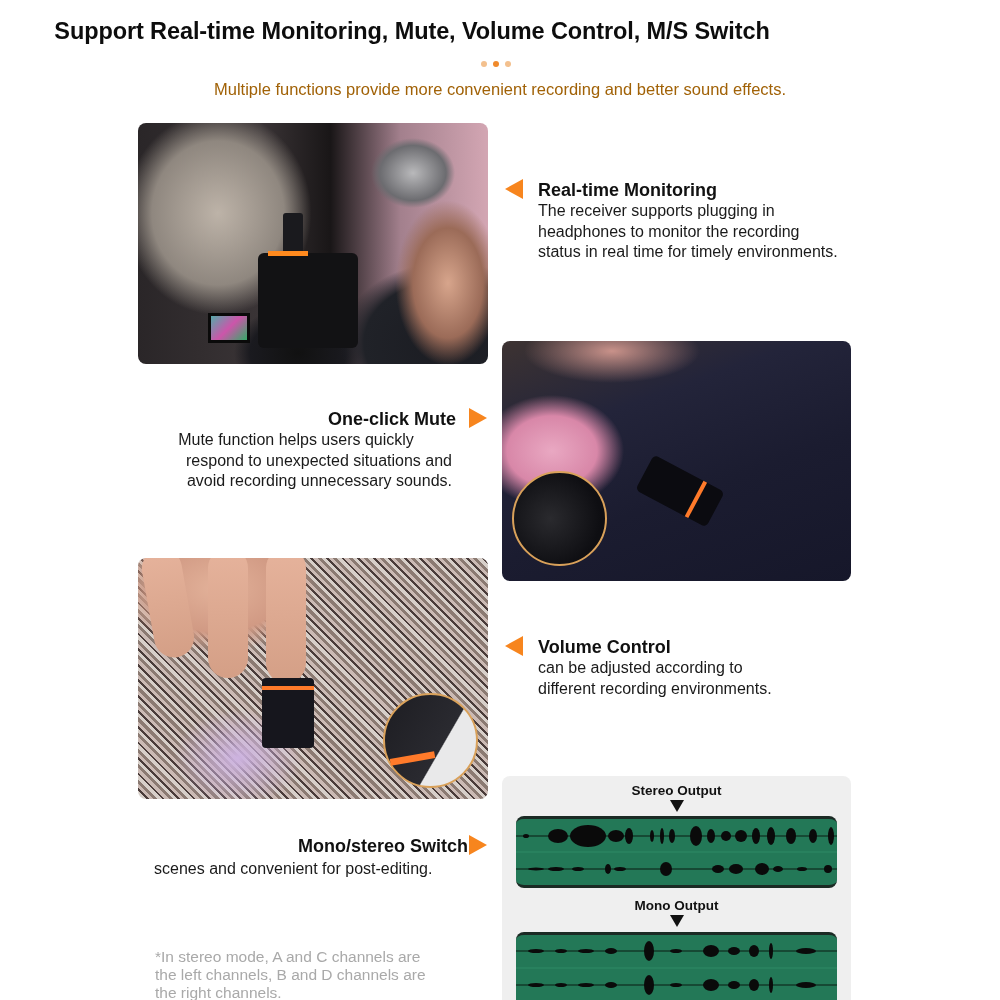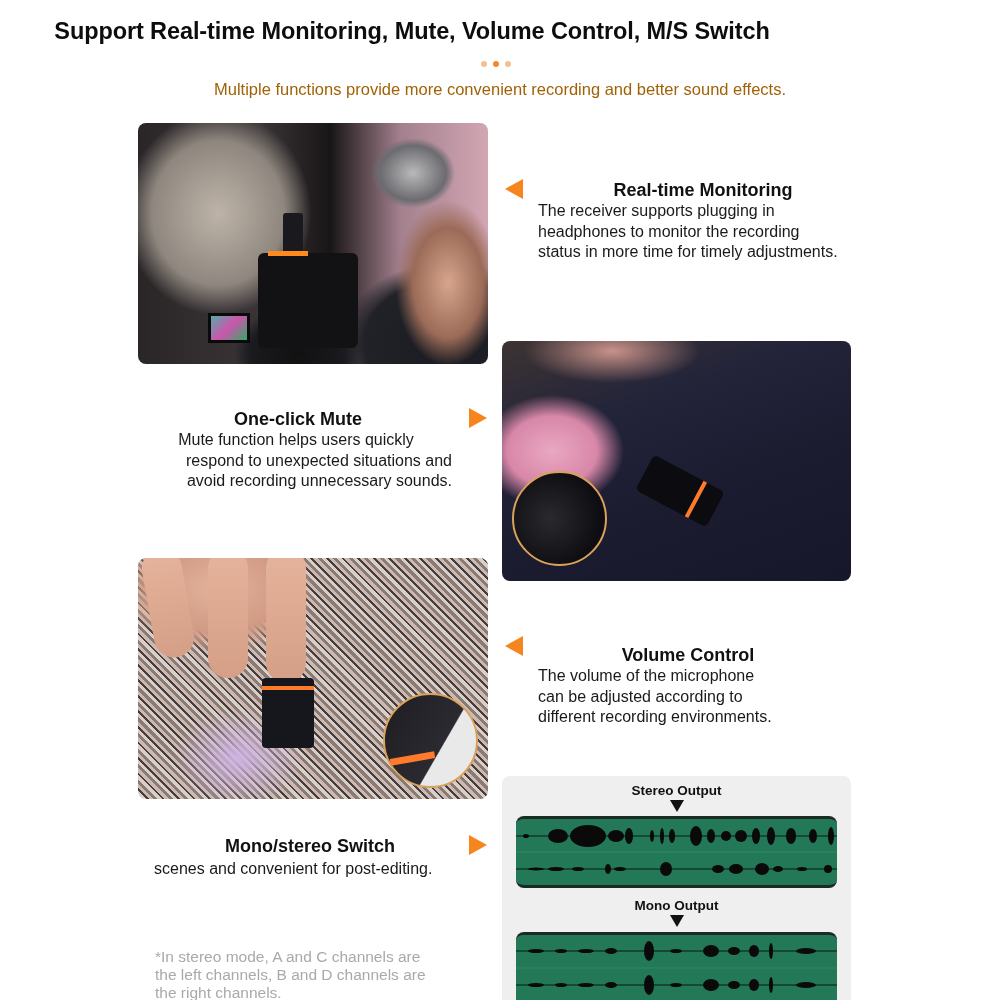--- a/index.html
+++ b/index.html
@@ -53,21 +53,21 @@
         radial-gradient(ellipse 80px 60px at 100px 200px, #cdb3e0 0%, transparent 80%),
         repeating-linear-gradient(45deg, #8b7a72 0 3px, #d7cfc9 3px 6px, #4a3c3a 6px 8px, #cbbab4 8px 11px);
     }
     #photo3 .finger { position: absolute; top: -10px; width: 40px; height: 110px; background: linear-gradient(180deg,#e6b39c,#d49f86); border-radius: 20px; }
     #photo3 .device { position: absolute; left: 124px; top: 120px; width: 52px; height: 70px; background: #16161d; border-radius: 4px; }
     #photo3 .device-stripe { position: absolute; left: 0; top: 8px; width: 52px; height: 4px; background: #ff7a2a; }
     #photo3 .zoom-circle { position: absolute; left: 245px; top: 135px; width: 95px; height: 95px; border-radius: 50%; border: 2px solid #d9a15a; background: linear-gradient(120deg, #1d1d22 0%, #2a2a30 60%, #e9e9ea 61%); }
     #photo3 .zoom-stripe { position: absolute; left: 5px; top: 60px; width: 45px; height: 7px; background: #ff7a2a; transform: rotate(-10deg); }
 
     .feature { position: absolute; }
-    .feature .head { font-size: 18px; font-weight: bold; color: #111; line-height: 22px; text-align: center; }
+    .feature .head { font-size: 18px; font-weight: bold; color: #111; line-height: 22px; }
     .feature .desc { font-size: 16px; color: #1a1a1a; line-height: 20.5px; }
     .feature.left-text { text-align: right; }
     .arrow-left { position: absolute; width: 0; height: 0; border-top: 10px solid transparent; border-bottom: 10px solid transparent; border-right: 18px solid #f7851e; }
     .arrow-right { position: absolute; width: 0; height: 0; border-top: 10px solid transparent; border-bottom: 10px solid transparent; border-left: 18px solid #f7851e; }
 
     .note { position: absolute; left: 155px; top: 916px; font-size: 15.5px; color: #a9a9a9; line-height: 18px; width: 320px; margin-top: 32px; }
 
     .wave-panel { position: absolute; left: 502px; top: 776px; width: 349px; height: 240px; background: #efefef; border-radius: 8px; }
     .wave-label { position: absolute; width: 349px; text-align: center; font-size: 13.5px; font-weight: bold; color: #111; }
     .tri-down { position: absolute; width: 0; height: 0; border-left: 7px solid transparent; border-right: 7px solid transparent; border-top: 12px solid #111; }
@@ -90,21 +90,21 @@
   <div class="cam"></div>
   <div class="cam-orange"></div>
   <div class="cam-screen"></div>
 </div>
 
 <div class="arrow-left" style="left:505px; top:179px;"></div>
 <div class="feature" style="left:538px; top:179px; width:330px;">
   <div class="head">Real-time Monitoring</div>
   <div class="desc">The receiver supports plugging in</div>
   <div class="desc">headphones to monitor the recording</div>
-  <div class="desc">status in more time for timely adjustments.</div>
+  <div class="desc">status in real time for timely environments.</div>
 </div>
 
 <div class="feature left-text" style="left:140px; top:408px; width:316px;">
   <div class="head">One-click Mute</div>
   <div class="desc" style="padding-right:4px;text-align:center;">Mute function helps users quickly</div>
   <div class="desc" style="padding-right:4px;">respond to unexpected situations and</div>
   <div class="desc" style="padding-right:4px;">avoid recording unnecessary sounds.</div>
 </div>
 <div class="arrow-right" style="left:469px; top:408px;"></div>
 
@@ -121,23 +121,22 @@
   <div class="finger" style="left:128px; height:135px;"></div>
   <div class="device">
       <div class="device-stripe"></div>
     </div>
   <div class="zoom-circle">
       <div class="zoom-stripe"></div>
     </div>
 </div>
 
 <div class="arrow-left" style="left:505px; top:636px;"></div>
-<div class="feature" style="left:538px; top:636px; width:300px;margin-top:8px;">
+<div class="feature" style="left:538px; top:636px; width:300px;">
   <div class="head">Volume Control</div>
-  <div class="desc">The volume of the microphone</div>
   <div class="desc">can be adjusted according to</div>
   <div class="desc">different recording environments.</div>
 </div>
 
 <div class="feature left-text" style="left:152px; top:835px; width:316px;">
   <div class="head">Mono/stereo Switch</div>
 </div>
 <div class="feature" style="left:154px; top:859px; width:320px;">
   <div class="desc">scenes and convenient for post-editing.</div>
 </div>

